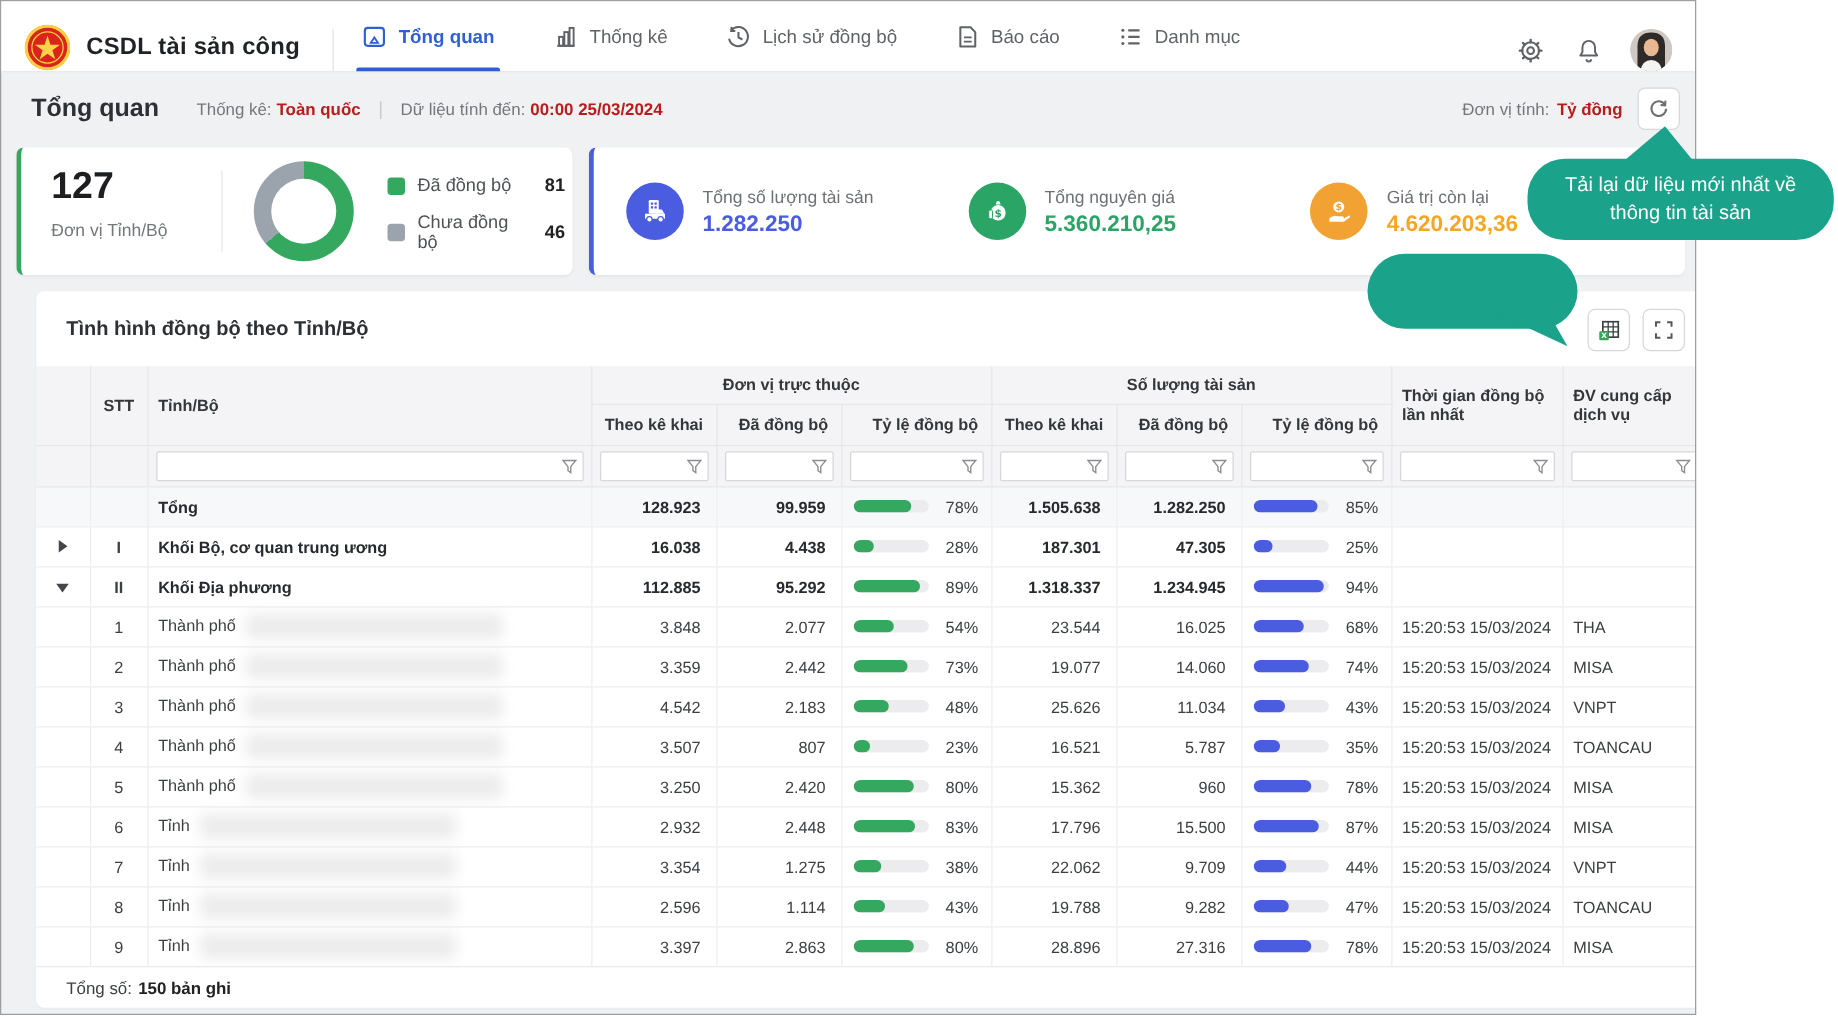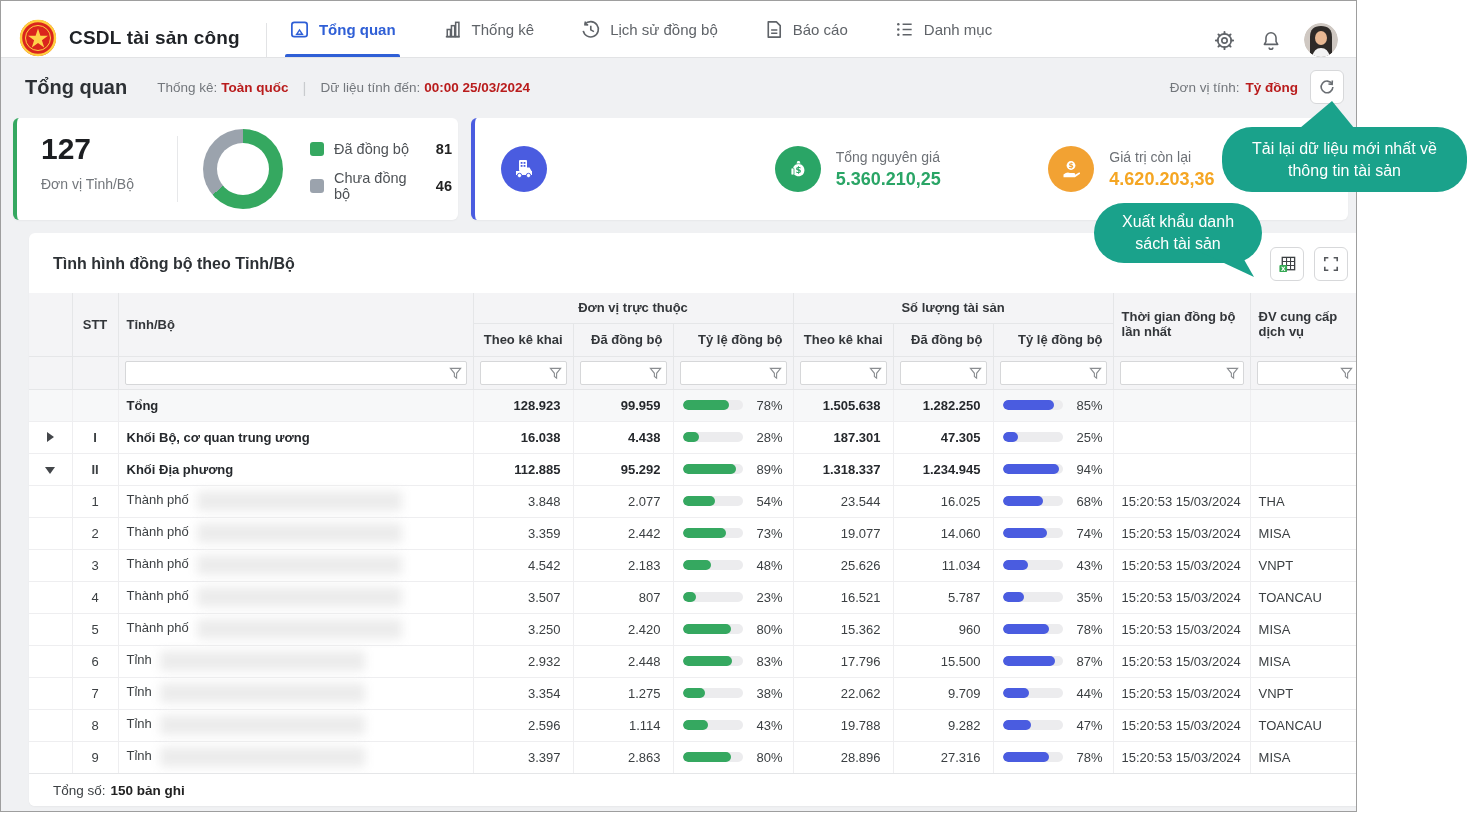--- a/index.html
+++ b/index.html
@@ -254,20 +254,24 @@
               <rect x="12.6" y="6" width="1.8" height="1.8"></rect>
             <rect x="9.7" y="9" width="1.8" height="1.8"></rect>
               <rect x="12.6" y="9" width="1.8" height="1.8"></rect>
           </g>
           <path d="M5 15 H21 V19 H5 Z" fill="#fff"></path>
           <path d="M14.5 11.5 H18.5 L20.5 15 H14.5 Z" fill="#fff"></path>
           <circle cx="8.5" cy="19.5" r="2.2" fill="#fff" stroke="#4a5ce0" stroke-width="1"></circle>
           <circle cx="17.5" cy="19.5" r="2.2" fill="#fff" stroke="#4a5ce0" stroke-width="1"></circle>
         </svg>
       </span>
+      <div>
+        <div class="stat-lbl">Tổng số lượng tài sản</div>
+        <div class="stat-val blue">1.282.250</div>
+      </div>
     </div>
     <div class="stat">
       <span class="stat-circle green">
         <svg width="26" height="26" viewBox="0 0 26 26">
           <path d="M11.5 7.5 L15.5 7.5 L14.5 5 L12.5 5 Z" fill="#fff"></path>
           <path d="M13.5 8 C9.8 8 7.6 11 7.6 14.3 C7.6 18 10.2 20.3 13.5 20.3 C16.8 20.3 19.4 18 19.4 14.3 C19.4 11 17.2 8 13.5 8 Z" fill="#fff"></path>
           <text x="13.5" y="17.3" font-size="8.5" font-weight="bold" fill="#2aa566" text-anchor="middle" font-family="DejaVu Sans, sans-serif">$</text>
           <rect x="6" y="12" width="3" height="7" rx="1" fill="#fff" stroke="#2aa566" stroke-width="0.8"></rect>
         </svg>
       </span>
@@ -758,14 +762,13 @@
 <div class="callout callout-refresh">
   <svg class="tail" style="left:70px;top:-26px" width="80" height="27" viewBox="0 0 80 27">
     <polygon points="8,27 62,27 40,0" fill="#1aa28b"></polygon>
   </svg>
   <span>Tải lại dữ liệu mới nhất về thông tin tài sản</span>
 </div>
 <div class="callout callout-export">
   <svg class="tail" style="left:100px;top:44px" width="64" height="32" viewBox="0 0 64 32">
     <polygon points="0,2 44,2 60,30" fill="#1aa28b"></polygon>
   </svg>
-  <span>Xuất khẩu danh sách tài sản</span>
 </div>
 
 </body></html>

